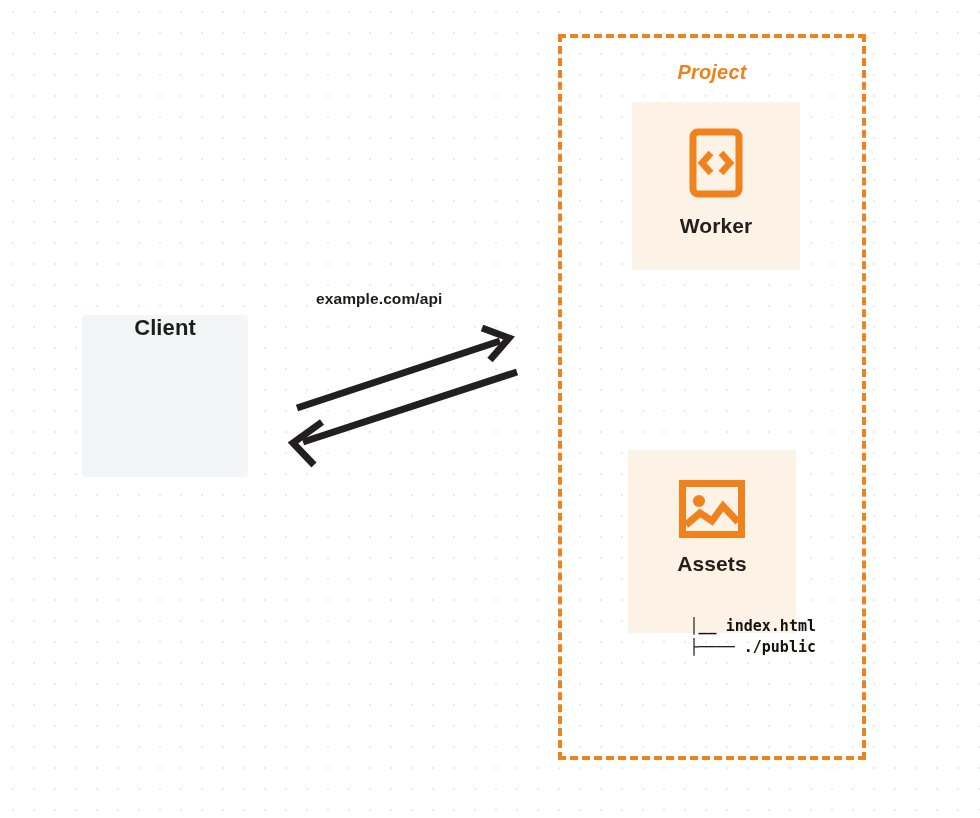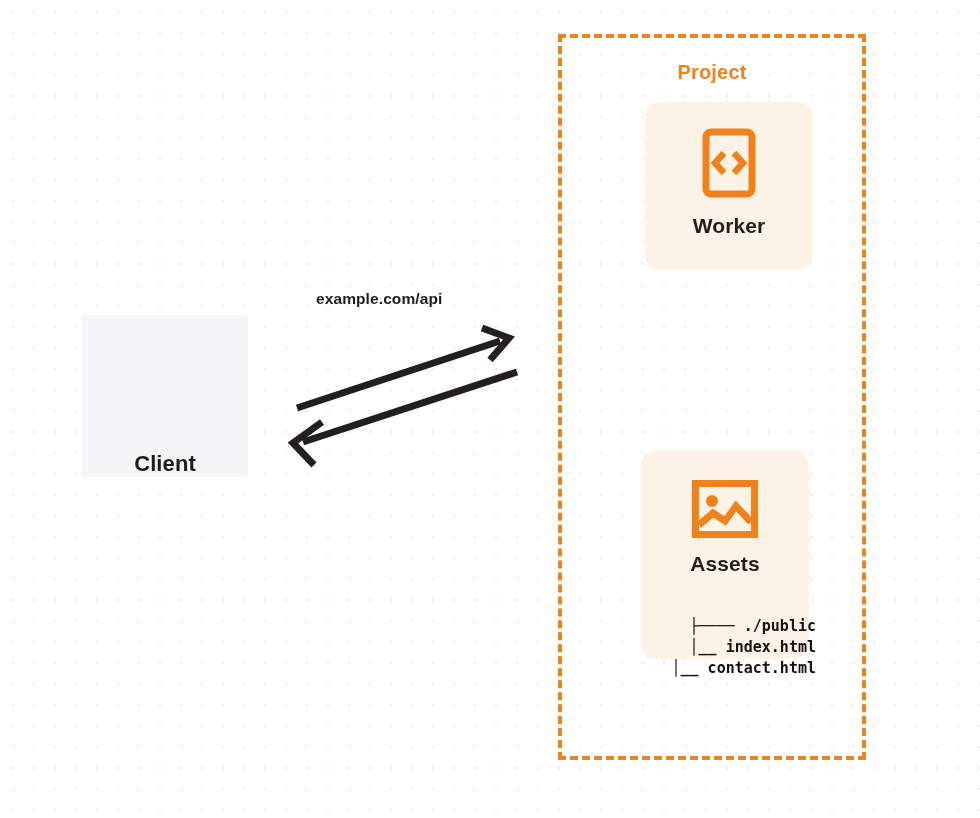--- a/index.html
+++ b/index.html
@@ -25,21 +25,21 @@
   
   .client-box {
     position: absolute;
     left: 82px;
     top: 315px;
     width: 166px;
     height: 162px;
     background: #f4f5f6;
     border-radius: 4px;
     display: flex;
-    align-items: flex-end;
+    align-items: flex-start;
     justify-content: center;
   }
   .client-label {
     font-size: 22px;
     font-weight: 700;
     color: #1d1d1b;
     letter-spacing: .1px;
   }
 
   
@@ -66,56 +66,56 @@
 
   
   .project-box {
     position: absolute;
     left: 558px;
     top: 34px;
     width: 308px;
     height: 726px;
     box-sizing: border-box;
     border: 4px dashed #f0821e;
+    font-style: italic;
   }
   .project-title {
     position: absolute;
     left: 50%;
     top: 34px;
     transform: translate(-50%, -50%);
     background: #ffffff;
     padding: 0 7px;
     font-size: 20px;
     font-weight: 700;
     color: #f0821e;
     letter-spacing: .2px;
     white-space: nowrap;
   }
 
   
   .card {
     position: absolute;
     background: #fdf2e6;
-    border-radius: 15px;
+    border-radius: 0;
     display: flex;
     flex-direction: column;
     align-items: center;
-    margin-left: 13px;
   }
   .card-worker {
     left: 632px;
     top: 102px;
     width: 168px;
     height: 168px;
   }
   .card-assets {
     left: 628px;
     top: 450px;
     width: 168px;
-    height: 209px;
+    height: 183px;
   }
   .card-icon {
     margin-top: 26px;
     line-height: 0;
   }
   .card-assets .card-icon { margin-top: 30px; }
   .card-label {
     margin-top: 16px;
     font-size: 21px;
     font-weight: 700;
@@ -186,18 +186,17 @@
       <svg width="66" height="58" viewBox="0 0 66 58">
         <rect x="3.5" y="3.5" width="59" height="51" fill="none" stroke="#f0821e" stroke-width="7"></rect>
         <circle cx="20" cy="21" r="6" fill="#f0821e"></circle>
         <polyline points="7,45 21,33 33,41 44,26 59,42" fill="none" stroke="#f0821e" stroke-width="7" stroke-linecap="butt" stroke-linejoin="miter"></polyline>
       </svg>
     </div>
     <div class="card-label">Assets</div>
   </div>
 
   <div class="file-tree">
+    <span class="tree-row">│__ index.html</span>
     <span class="tree-row">├──── ./public</span>
-    <span class="tree-row">│__ index.html</span>
-    <span class="tree-row">│__ contact.html</span>
   </div>
 
 </div>
 
 </body></html>

